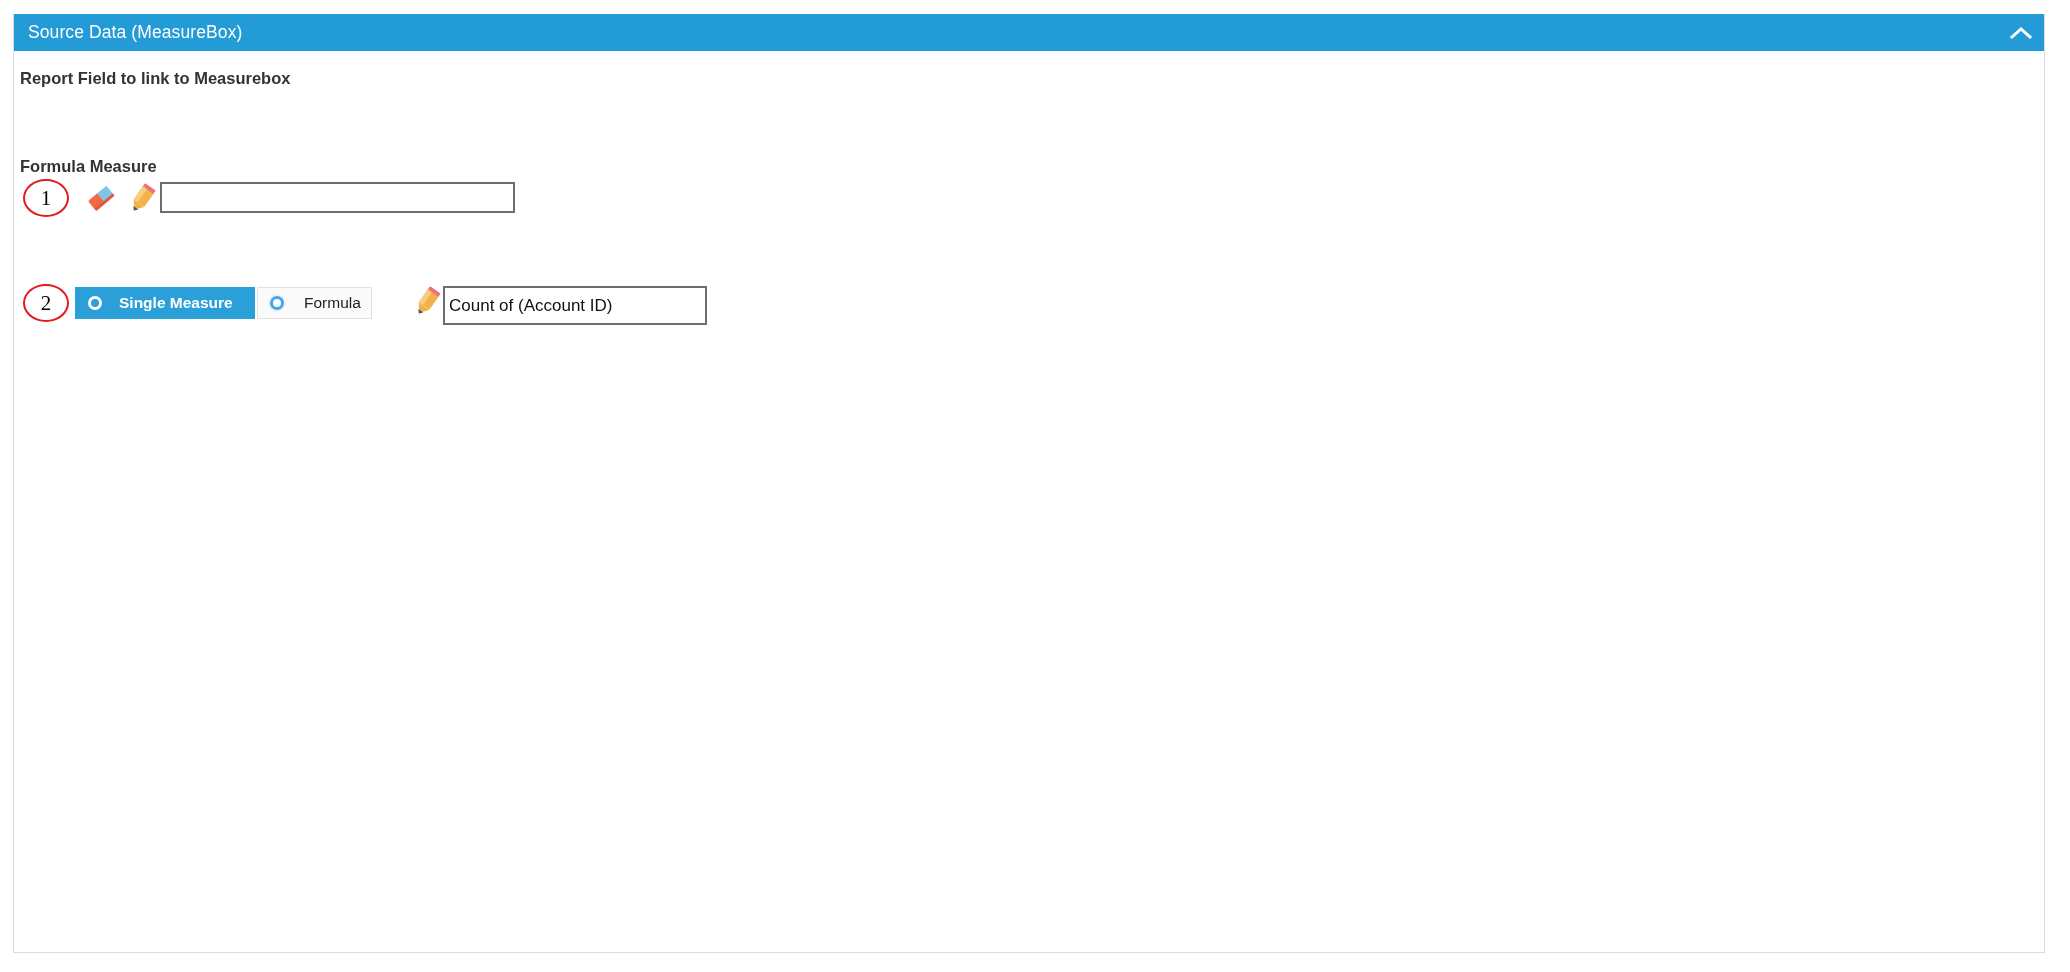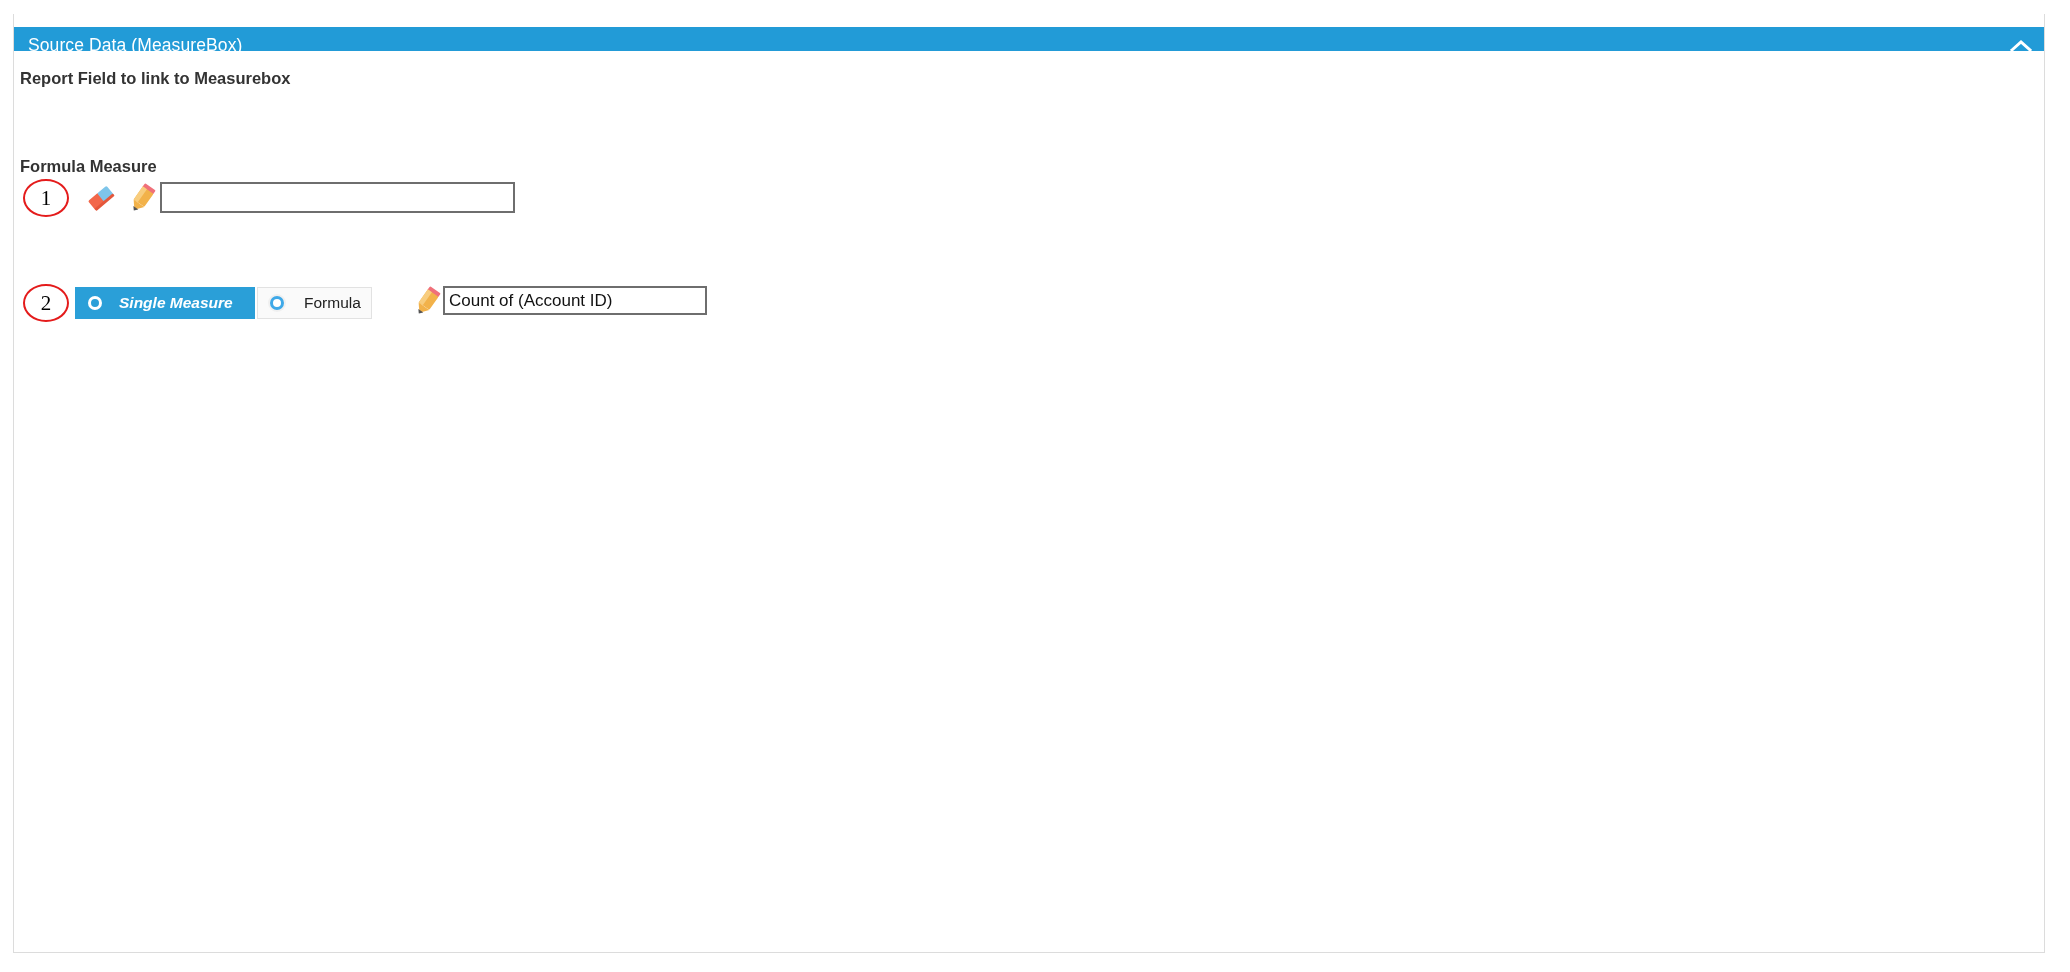--- a/index.html
+++ b/index.html
@@ -24,21 +24,21 @@
     height: 939px;
     border: 1px solid #dcdcdc;
     border-top: none;
     box-sizing: border-box;
     background: #ffffff;
   }
 
   #panel-header {
     position: absolute;
     left: 0;
-    top: 13px;
+    top: 0;
     width: 100%;
     height: 37px;
     background: #229bd7;
     box-sizing: border-box;
     display: flex;
     align-items: center;
     justify-content: space-between;
   }
   #panel-title {
     color: #ffffff;
@@ -149,39 +149,38 @@
     box-shadow: 0 0 0 2px #f0f0f0;
   }
   .seg-label {
     font-size: 15.5px;
     white-space: nowrap;
   }
   #label-single {
     color: #ffffff;
     font-weight: bold;
     margin-left: 17px;
-    font-style: italic;
   }
   #label-formula {
     color: #222222;
     margin-left: 20px;
   }
 
   #pencil-icon-2 {
     position: absolute;
     left: 400px;
     top: 234px;
     cursor: pointer;
   }
   #measure-input {
     position: absolute;
     left: 429px;
     top: 235px;
     width: 264px;
-    height: 29px;
+    height: 39px;
     box-sizing: border-box;
     border: 2px solid #6e6e6e;
     background: #ffffff;
     font-family: "Liberation Sans", sans-serif;
     font-size: 17px;
     color: #111111;
     padding: 0 4px;
     outline: none;
   }
 

